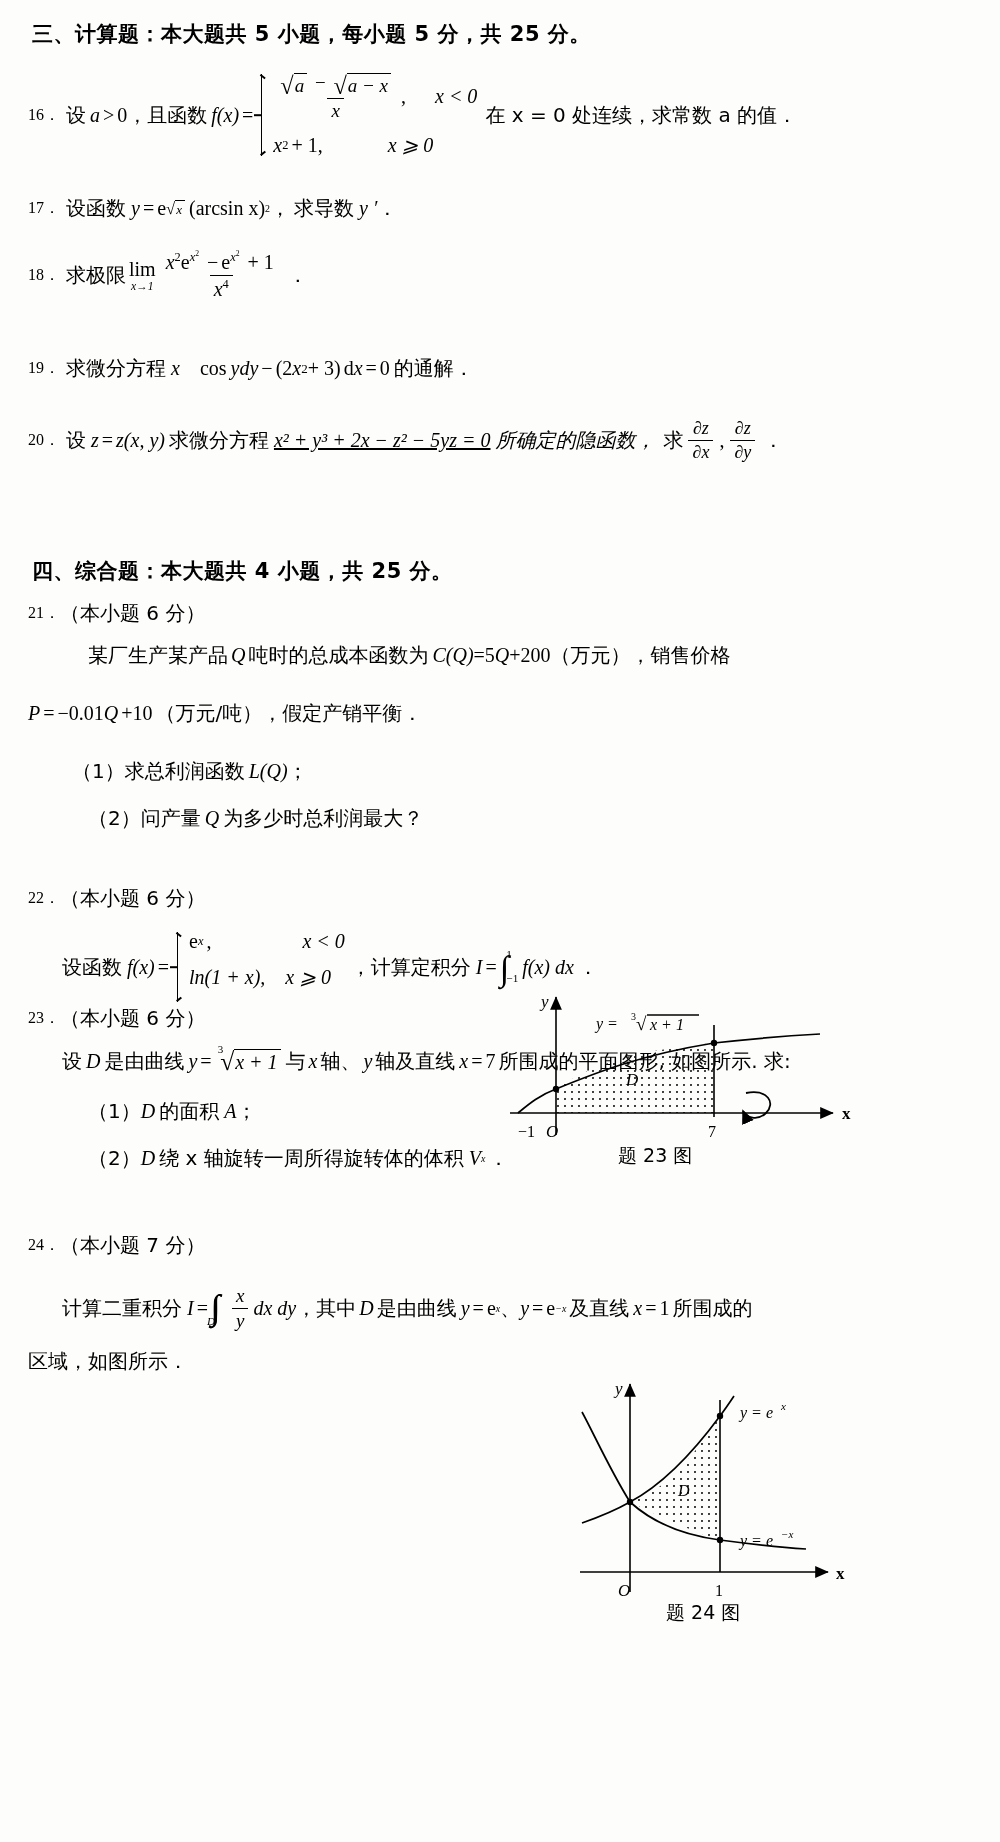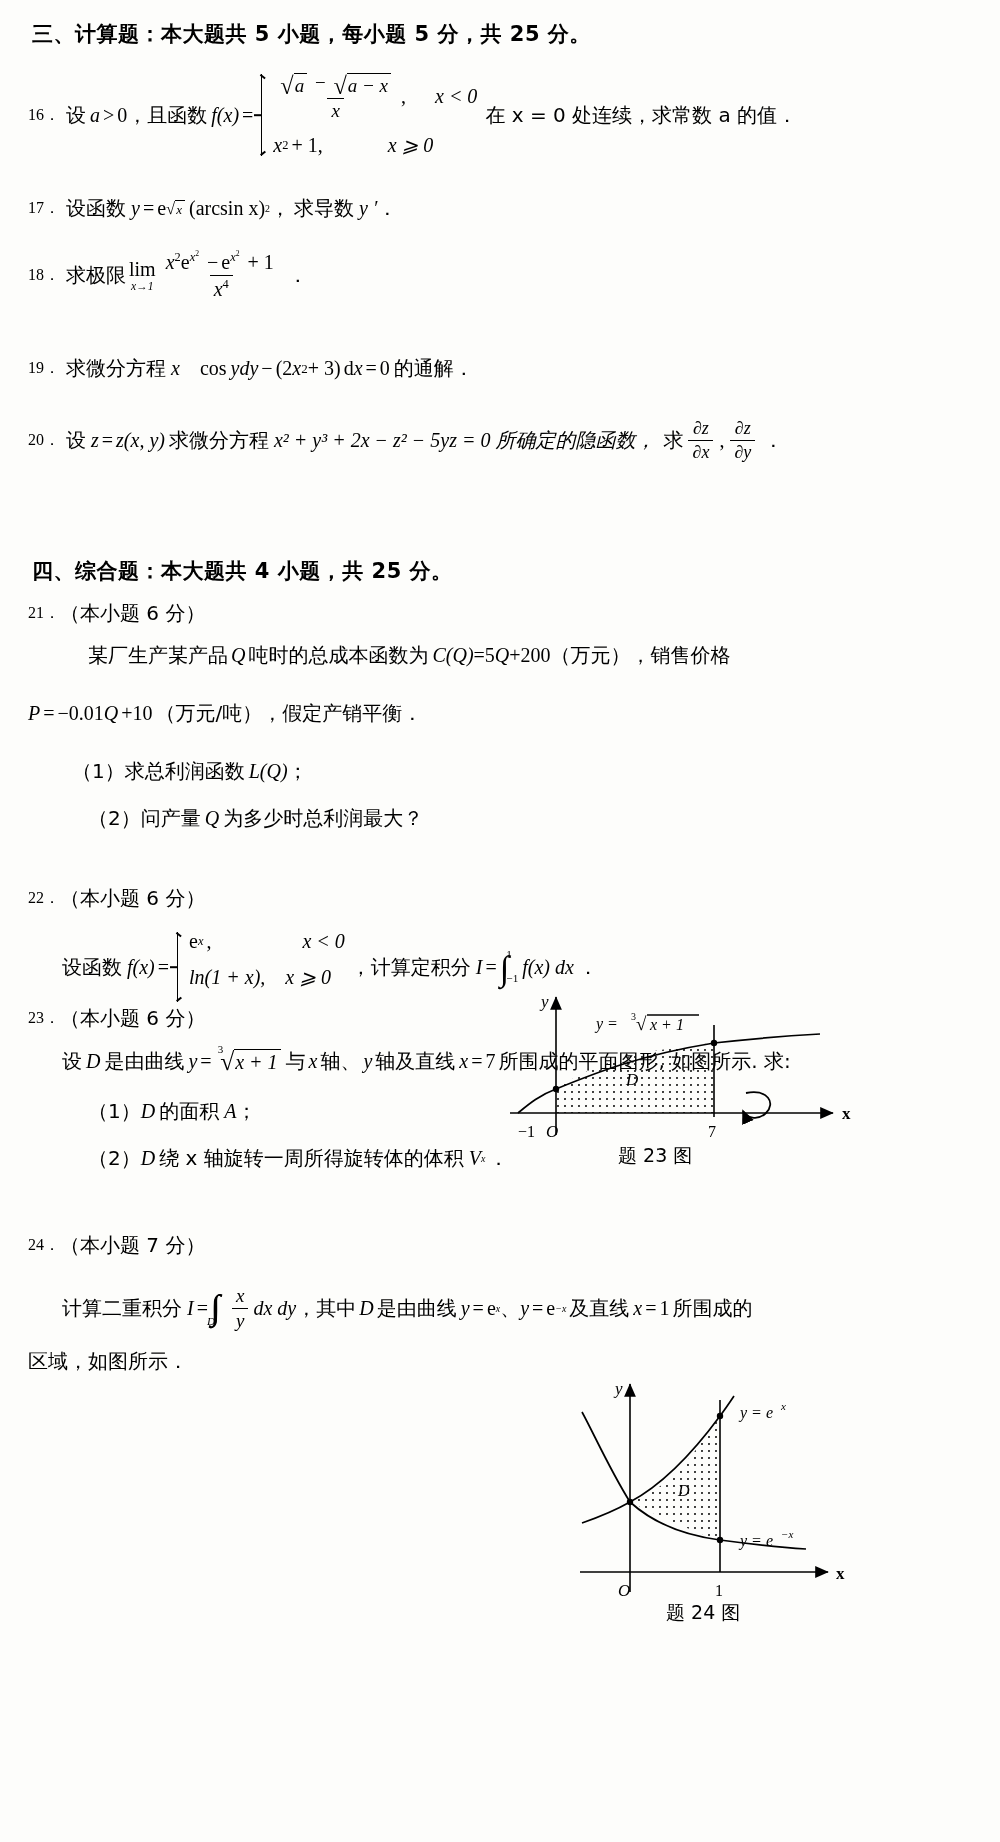--- a/index.html
+++ b/index.html
@@ -31,21 +31,21 @@
     letter-spacing: .5px;
   }
   .qnum {
     font-family: Liberation Serif, serif;
     font-size: 16px;
   }
   .body-t {
     font-size: 20px;
     font-family: "DejaVu Sans", "Liberation Sans", sans-serif;
   }
-  .mathit { font-family: "Liberation Serif", serif; font-style: italic; font-size: 20px; }
+  .mathit { font-family: "Liberation Serif", serif; font-style: italic; font-size: 20px; text-decoration: underline; }
   sup, sub { font-size: 0.62em; font-style: italic; }
   sup.rm, sub.rm { font-style: normal; }
 
   
   .row { display: flex; align-items: center; gap: 0; }
   .mi  { font-family: "Liberation Serif", serif; font-style: italic; }
   .mn  { font-family: "Liberation Serif", serif; font-style: normal; }
   .mo  { font-family: "Liberation Serif", serif; font-style: normal; padding: 0 3px; }
 
   

